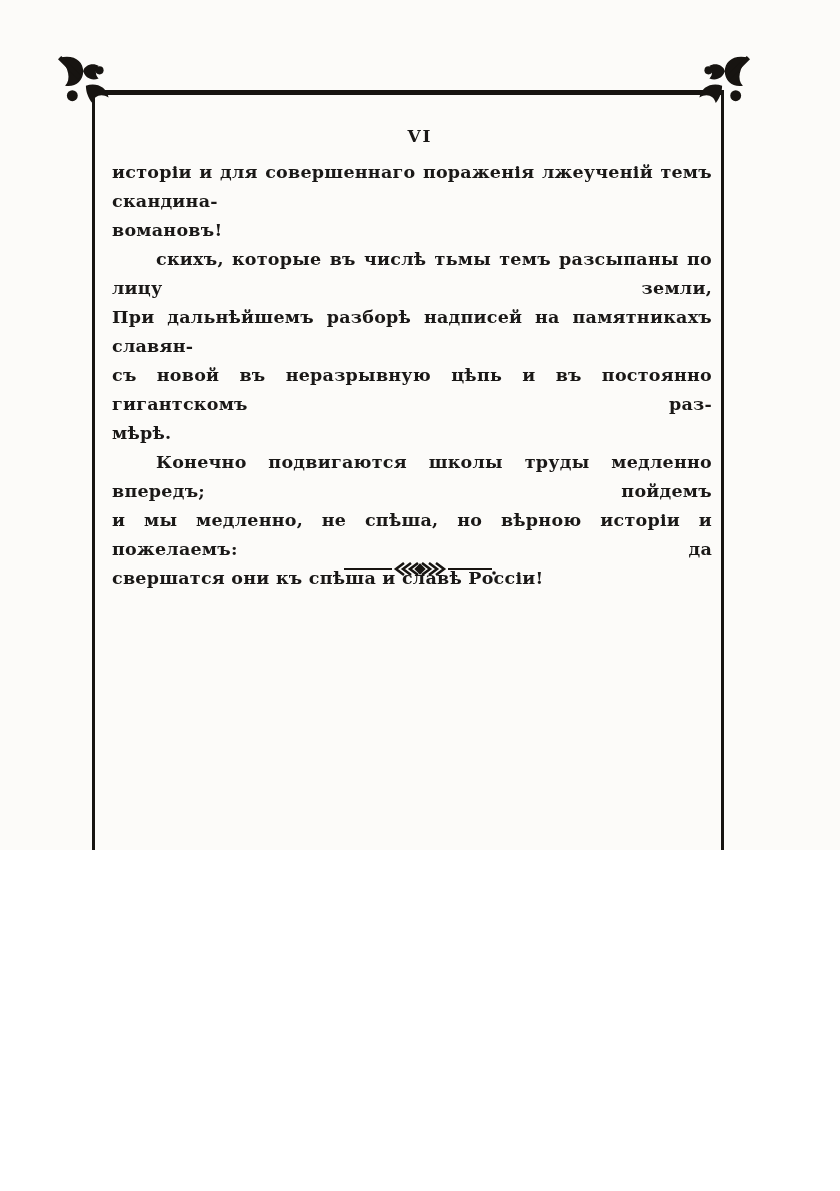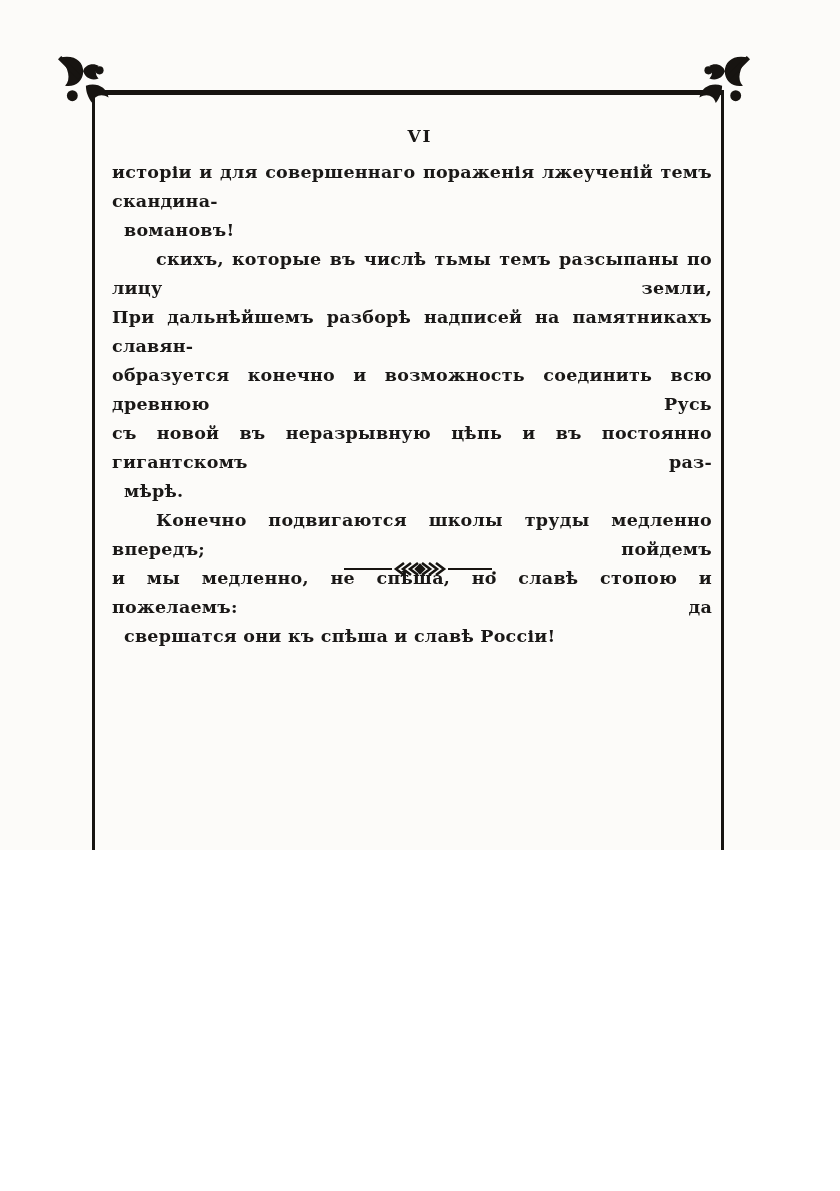--- a/index.html
+++ b/index.html
@@ -60,21 +60,21 @@
     font-size: 17.5px;
     font-weight: 700;
     letter-spacing: 0.25px;
     line-height: 29px;
   }
   .para { margin: 0; }
   .line {
     text-align: justify;
     text-align-last: justify;
   }
-  .line.last { text-align-last: left; margin-left: 12px; }
+  .line.last { text-align-last: left; }
   .para.indent-first .line:first-child { text-indent: 44px; }
 
   
   .divider {
     position: absolute;
     top: 560px;
     left: 344px;
     width: 152px;
     height: 20px;
   }
@@ -136,28 +136,27 @@
   <div class="text-block">
 
     <div class="para">
       <div class="line">исторіи и для совершеннаго пораженія лжеученій темъ скандина-</div>
       <div class="line last">вомановъ!</div>
     </div>
 
     <div class="para indent-first">
       <div class="line">скихъ, которые въ числѣ тьмы темъ разсыпаны по лицу земли,</div>
       <div class="line">При дальнѣйшемъ разборѣ надписей на памятникахъ славян-</div>
-      <div class="line">образуется конечно и возможность соединить всю древнюю Русь</div>
       <div class="line">съ новой въ неразрывную цѣпь и въ постоянно гигантскомъ раз-</div>
       <div class="line last">мѣрѣ.</div>
     </div>
 
     <div class="para indent-first">
       <div class="line">Конечно подвигаются школы труды медленно впередъ; пойдемъ</div>
-      <div class="line">и мы медленно, не спѣша, но славѣ стопою и пожелаемъ: да</div>
+      <div class="line">и мы медленно, не спѣша, но вѣрною исторіи и пожелаемъ: да</div>
       <div class="line last">свершатся они къ спѣша и славѣ Россіи!</div>
     </div>
 
   </div>
 
   <div class="divider">
     <svg viewBox="0 0 152 20" aria-hidden="true">
       <line class="stroke" x1="0" y1="9" x2="48" y2="9" stroke-width="2"></line>
       <path class="stroke" d="M60 3 L52 9 L60 15" stroke-width="2.6"></path>
       <path class="stroke" d="M67 3 L59 9 L67 15" stroke-width="2.6"></path>

